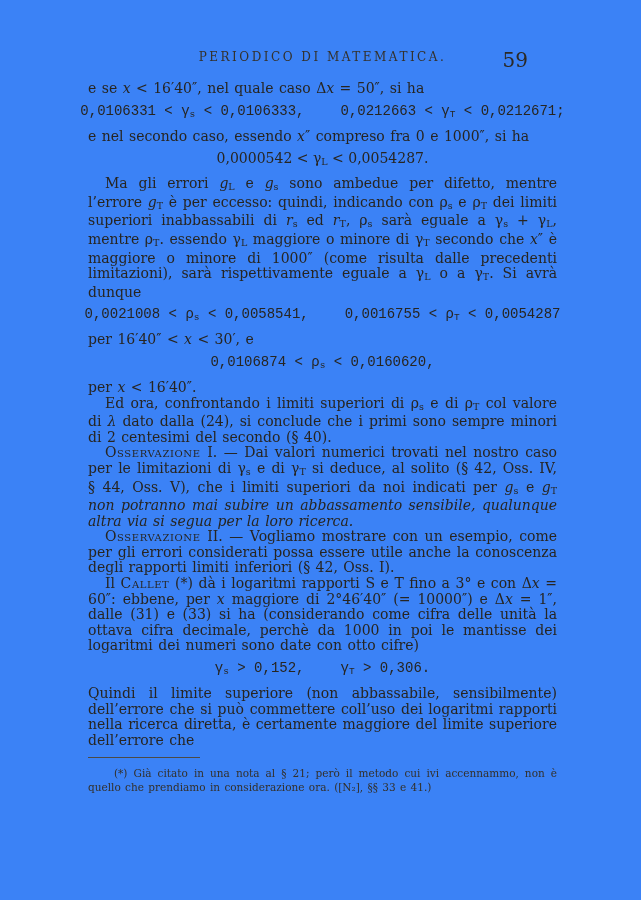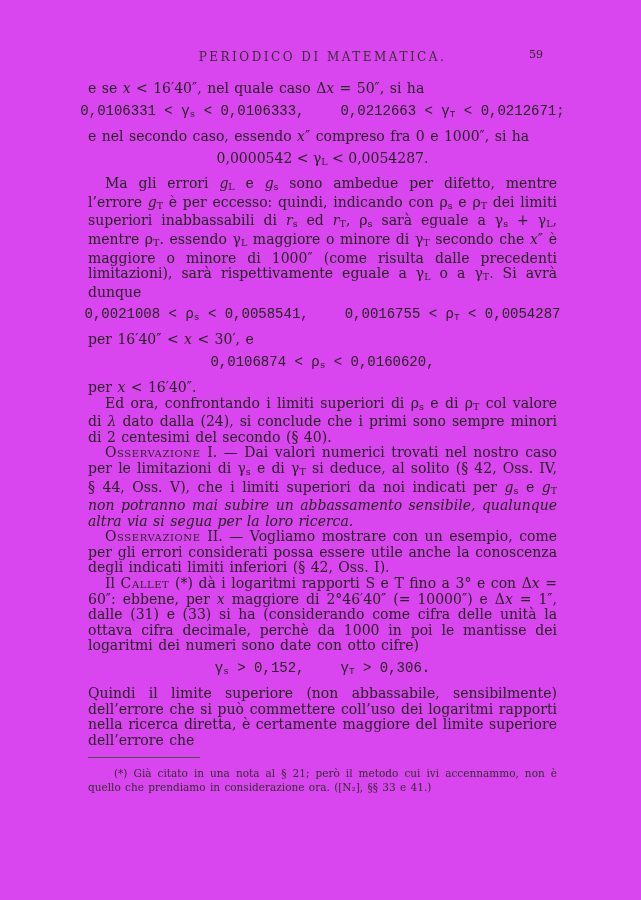--- a/index.html
+++ b/index.html
@@ -5,21 +5,21 @@
   html, body {
     margin: 0;
     padding: 0;
     background: #fbfaf7;
   }
   .page {
     position: relative;
     width: 641px;
     height: 900px;
     box-sizing: border-box;
-    background: #d946ef;
+    background: #3b82f6;
     padding: 50px 84px 0 88px;
     font-family: "DejaVu Serif", "Liberation Serif", serif;
     color: #272521;
     overflow: hidden;
   }
   .header {
     position: relative;
     height: 18px;
     margin-bottom: 13px;
   }
@@ -27,23 +27,23 @@
     display: block;
     text-align: center;
     font-size: 12px;
     letter-spacing: 2.5px;
     color: #34312c;
     font-variant: small-caps;
     text-transform: uppercase;
   }
   .page-number {
     position: absolute;
-    right: 14px;
+    right: 29px;
     top: -2px;
-    font-size: 11px;
+    font-size: 20px;
     color: #2b2925;
   }
   .body-col { width: 469px; }
   .para {
     margin: 0;
     font-size: 14px;
     line-height: 15.6px;
     text-align: justify;
     word-spacing: 1px;
   }
@@ -104,21 +104,21 @@
         <span class="formula-part"><span>0,0021008 &lt; ρ</span><span class="seg-sub">s</span><span> &lt; 0,0058541,</span></span>
         <span class="formula-part"><span>0,0016755 &lt; ρ</span><span class="seg-sub">T</span><span> &lt; 0,0054287</span></span>
       </div>
       <p class="para"><span>per 16′40″ &lt; </span><span class="seg-i">x</span><span> &lt; 30′, e</span></p>
       <div class="formula formula-2">
         <span class="formula-part"><span>0,0106874 &lt; ρ</span><span class="seg-sub">s</span><span> &lt; 0,0160620,</span></span>
       </div>
       <p class="para"><span>per </span><span class="seg-i">x</span><span> &lt; 16′40″.</span></p>
       <p class="para indent"><span>Ed ora, confrontando i limiti superiori di ρ</span><span class="seg-sub">s</span><span> e di ρ</span><span class="seg-sub">T</span><span> col valore di </span><span class="seg-i">λ</span><span> dato dalla (24), si conclude che i primi sono sempre minori di 2 centesimi del secondo (§ 40).</span></p>
       <p class="para indent"><span class="seg-sc">Osservazione</span><span> I. — Dai valori numerici trovati nel nostro caso per le limitazioni di γ</span><span class="seg-sub">s</span><span> e di γ</span><span class="seg-sub">T</span><span> si deduce, al solito (§ 42, Oss. IV, § 44, Oss. V), che i limiti superiori da noi indicati per </span><span class="seg-i">g</span><span class="seg-sub">s</span><span> e </span><span class="seg-i">g</span><span class="seg-sub">T</span><span> </span><span class="seg-i">non potranno mai subire un abbassamento sensibile, qualunque altra via si segua per la loro ricerca.</span></p>
-      <p class="para indent"><span class="seg-sc">Osservazione</span><span> II. — Vogliamo mostrare con un esempio, come per gli errori considerati possa essere utile anche la conoscenza degli indicati limiti inferiori (§ 42, Oss. I).</span></p>
+      <p class="para indent"><span class="seg-sc">Osservazione</span><span> II. — Vogliamo mostrare con un esempio, come per gli errori considerati possa essere utile anche la conoscenza degli rapporti limiti inferiori (§ 42, Oss. I).</span></p>
       <p class="para indent"><span>Il </span><span class="seg-sc">Callet</span><span> (*) dà i logaritmi rapporti S e T fino a 3° e con Δ</span><span class="seg-i">x</span><span> = 60″: ebbene, per </span><span class="seg-i">x</span><span> maggiore di 2°46′40″ (= 10000″) e Δ</span><span class="seg-i">x</span><span> = 1″, dalle (31) e (33) si ha (considerando come cifra delle unità la ottava cifra decimale, perchè da 1000 in poi le mantisse dei logaritmi dei numeri sono date con otto cifre)</span></p>
       <div class="formula formula-2">
         <span class="formula-part"><span>γ</span><span class="seg-sub">s</span><span> &gt; 0,152,</span></span>
         <span class="formula-part"><span>γ</span><span class="seg-sub">T</span><span> &gt; 0,306.</span></span>
       </div>
       <p class="para"><span>Quindi il limite superiore (non abbassabile, sensibilmente) dell’errore che si può commettere coll’uso dei logaritmi rapporti nella ricerca diretta, è certamente maggiore del limite superiore dell’errore che</span></p>
     </div>
   <div class="footnote-rule"></div>
   <p class="footnote">(*) Già citato in una nota al § 21; però il metodo cui ivi accennammo, non è quello che prendiamo in considerazione ora. ([N₂], §§ 33 e 41.)</p>
 </div>

